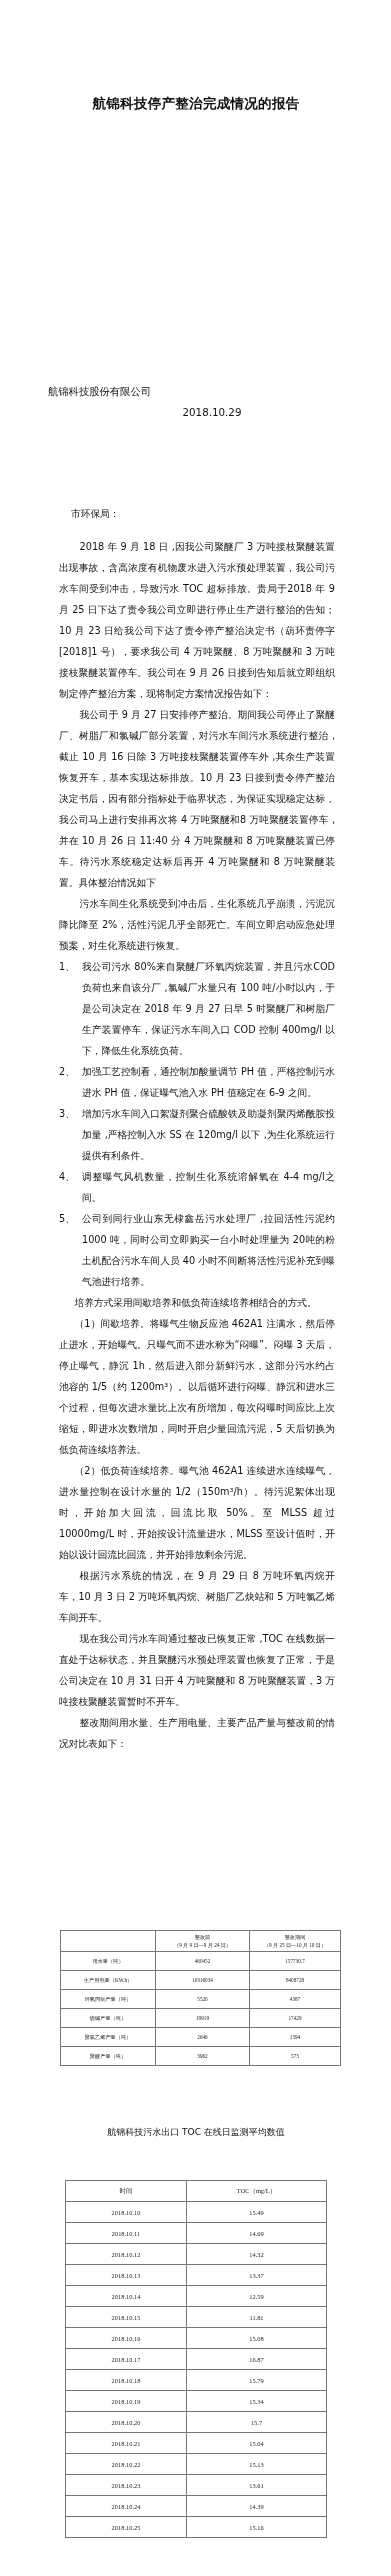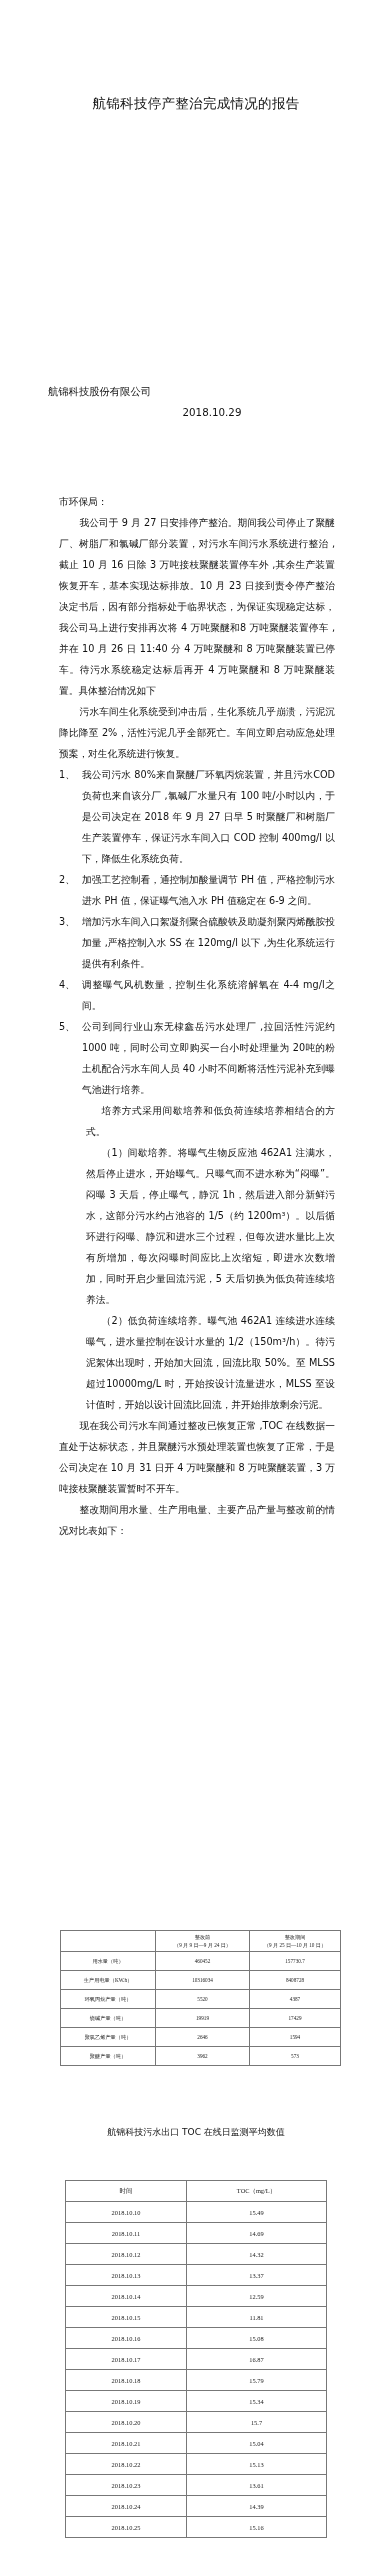--- a/index.html
+++ b/index.html
@@ -1,26 +1,26 @@
 <!DOCTYPE html>
 <html style="font-size:10.3px"><head>
 <meta charset="utf-8">
 <style>
   html, body { margin: 0; padding: 0; background: #ffffff; }
   body { width: 392px; height: 2576px; position: relative; overflow: hidden;
          font-family: "DejaVu Sans", "Liberation Sans", sans-serif; color: #111; }
   .page-title { position: absolute; top: 95px; left: 0; width: 392px; text-align: center;
-                font-size: 13.5px; font-weight: normal; letter-spacing: 0.3px; }
+                font-size: 13.5px; font-weight: bold; letter-spacing: 0.3px; }
   .company { position: absolute; top: 385px; left: 0; width: 392px; text-align: left; font-size: 10.3px; padding-left: 48px; }
   .date { position: absolute; top: 406px; left: 0; width: 392px; text-align: center; font-size: 10.3px; padding-left: 16px; }
   .body-text { position: absolute; top: 491px; left: 59px; width: 276px;
                font-size: 9.7px; line-height: 21px; text-align: justify; }
-  .salutation { margin: 0; }
+  .salutation { margin: 12px; }
   .para { margin: 0; text-indent: 20.6px; }
-  .para.indent-sm { text-indent: 15.5px; margin-left: 27px; }
+  .para.indent-sm { text-indent: 15.5px; }
   .list-item { margin: 0; display: flex; }
   .list-num { width: 23px; flex: 0 0 23px; }
   .list-text { flex: 1; }
   table { border-collapse: collapse; font-family: "Liberation Serif", "DejaVu Serif", serif; color: #222; }
   .cmp-table { position: absolute; top: 1930px; left: 60px; width: 281px; font-size: 5.2px; }
   .cmp-table td { border: 0.6px solid #777; text-align: center; height: 18px; padding: 0; }
   .cmp-table tr.head td { height: 20px; line-height: 8.4px; }
   .toc-title { position: absolute; top: 2126px; left: 0; width: 392px; text-align: center; font-size: 9px; }
   .toc-table { position: absolute; top: 2180px; left: 65px; width: 262px; font-size: 6.4px; }
   .toc-table td { border: 0.6px solid #777; text-align: center; height: 20px; padding: 0; }
@@ -29,20 +29,21 @@
 </head>
 <body>
 
 <h1 class="page-title" style="margin:0;">航锦科技停产整治完成情况的报告</h1>
 
 <div class="company">航锦科技股份有限公司</div>
 <div class="date">2018.10.29</div>
 
 <div class="body-text">
   <p class="salutation">市环保局：</p>
+  <p class="para">2018 年 9 月 18 日 ,因我公司聚醚厂 3 万吨接枝聚醚装置出现事故，含高浓度有机物废水进入污水预处理装置，我公司污水车间受到冲击，导致污水 TOC 超标排放。贵局于2018 年 9 月 25 日下达了责令我公司立即进行停止生产进行整治的告知；10 月 23 日给我公司下达了责令停产整治决定书（葫环责停字[2018]1 号），要求我公司 4 万吨聚醚、8 万吨聚醚和 3 万吨接枝聚醚装置停车。我公司在 9 月 26 日接到告知后就立即组织制定停产整治方案，现将制定方案情况报告如下：</p>
   <p class="para">我公司于 9 月 27 日安排停产整治。期间我公司停止了聚醚厂、树脂厂和氯碱厂部分装置，对污水车间污水系统进行整治 ,截止 10 月 16 日除 3 万吨接枝聚醚装置停车外 ,其余生产装置恢复开车，基本实现达标排放。10 月 23 日接到责令停产整治决定书后，因有部分指标处于临界状态，为保证实现稳定达标，我公司马上进行安排再次将 4 万吨聚醚和8 万吨聚醚装置停车 ,并在 10 月 26 日 11:40 分 4 万吨聚醚和 8 万吨聚醚装置已停车。待污水系统稳定达标后再开 4 万吨聚醚和 8 万吨聚醚装置。具体整治情况如下</p>
   <p class="para">污水车间生化系统受到冲击后，生化系统几乎崩溃，污泥沉降比降至 2%，活性污泥几乎全部死亡。车间立即启动应急处理预案，对生化系统进行恢复。</p>
 
   <div class="list-item">
     <span class="list-num">1、</span>
     <span class="list-text">我公司污水 80%来自聚醚厂环氧丙烷装置，并且污水COD 负荷也来自该分厂 ,氯碱厂水量只有 100 吨/小时以内，于是公司决定在 2018 年 9 月 27 日早 5 时聚醚厂和树脂厂生产装置停车，保证污水车间入口 COD 控制 400mg/l 以下，降低生化系统负荷。</span>
   </div>
   <div class="list-item">
     <span class="list-num">2、</span>
     <span class="list-text">加强工艺控制看，通控制加酸量调节 PH 值，严格控制污水进水 PH 值，保证曝气池入水 PH 值稳定在 6-9 之间。</span>
@@ -56,20 +57,21 @@
     <span class="list-text">调整曝气风机数量，控制生化系统溶解氧在 4-4 mg/l之间。</span>
   </div>
   <div class="list-item">
     <span class="list-num">5、</span>
     <span class="list-text">公司到同行业山东无棣鑫岳污水处理厂 ,拉回活性污泥约 1000 吨，同时公司立即购买一台小时处理量为 20吨的粉土机配合污水车间人员 40 小时不间断将活性污泥补充到曝气池进行培养。</span>
   </div>
 
   <p class="para indent-sm">培养方式采用间歇培养和低负荷连续培养相结合的方式。</p>
   <p class="para indent-sm">（1）间歇培养。将曝气生物反应池 462A1 注满水，然后停止进水，开始曝气。只曝气而不进水称为“闷曝”。闷曝 3 天后，停止曝气，静沉 1h，然后进入部分新鲜污水，这部分污水约占池容的 1/5（约 1200m³）。以后循环进行闷曝、静沉和进水三个过程，但每次进水量比上次有所增加，每次闷曝时间应比上次缩短，即进水次数增加，同时开启少量回流污泥，5 天后切换为低负荷连续培养法。</p>
   <p class="para indent-sm">（2）低负荷连续培养。曝气池 462A1 连续进水连续曝气，进水量控制在设计水量的 1/2（150m³/h）。待污泥絮体出现时，开始加大回流，回流比取 50%。至 MLSS 超过10000mg/L 时，开始按设计流量进水，MLSS 至设计值时，开始以设计回流比回流，并开始排放剩余污泥。</p>
+  <p class="para">根据污水系统的情况，在 9 月 29 日 8 万吨环氧丙烷开车，10 月 3 日 2 万吨环氧丙烷、树脂厂乙炔站和 5 万吨氯乙烯车间开车。</p>
   <p class="para">现在我公司污水车间通过整改已恢复正常 ,TOC 在线数据一直处于达标状态，并且聚醚污水预处理装置也恢复了正常，于是公司决定在 10 月 31 日开 4 万吨聚醚和 8 万吨聚醚装置，3 万吨接枝聚醚装置暂时不开车。</p>
   <p class="para">整改期间用水量、生产用电量、主要产品产量与整改前的情况对比表如下：</p>
 </div>
 
 <table class="cmp-table">
   <tbody>
       <tr class="head">
     <td style="width:94px;"></td>
     <td style="width:93px;">
       <span>整改前</span><br>

